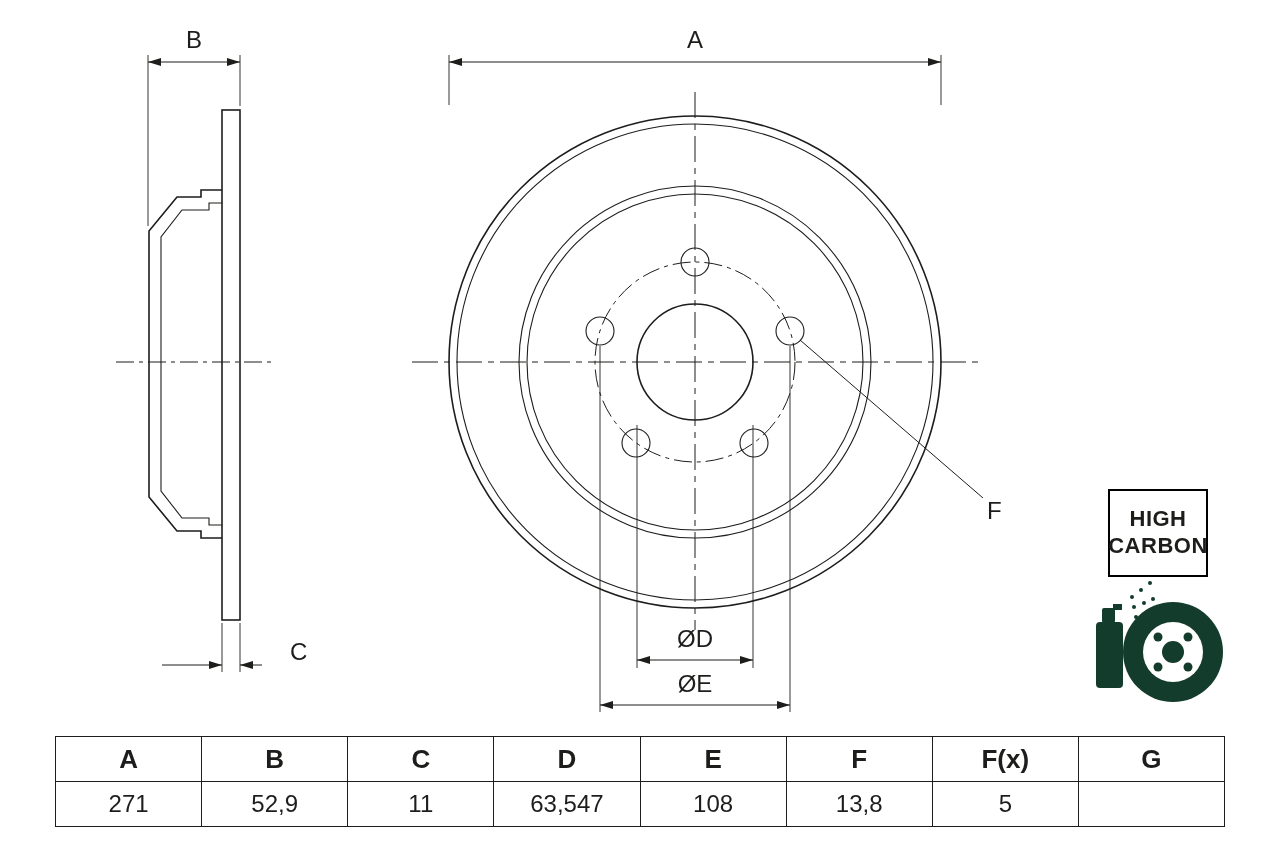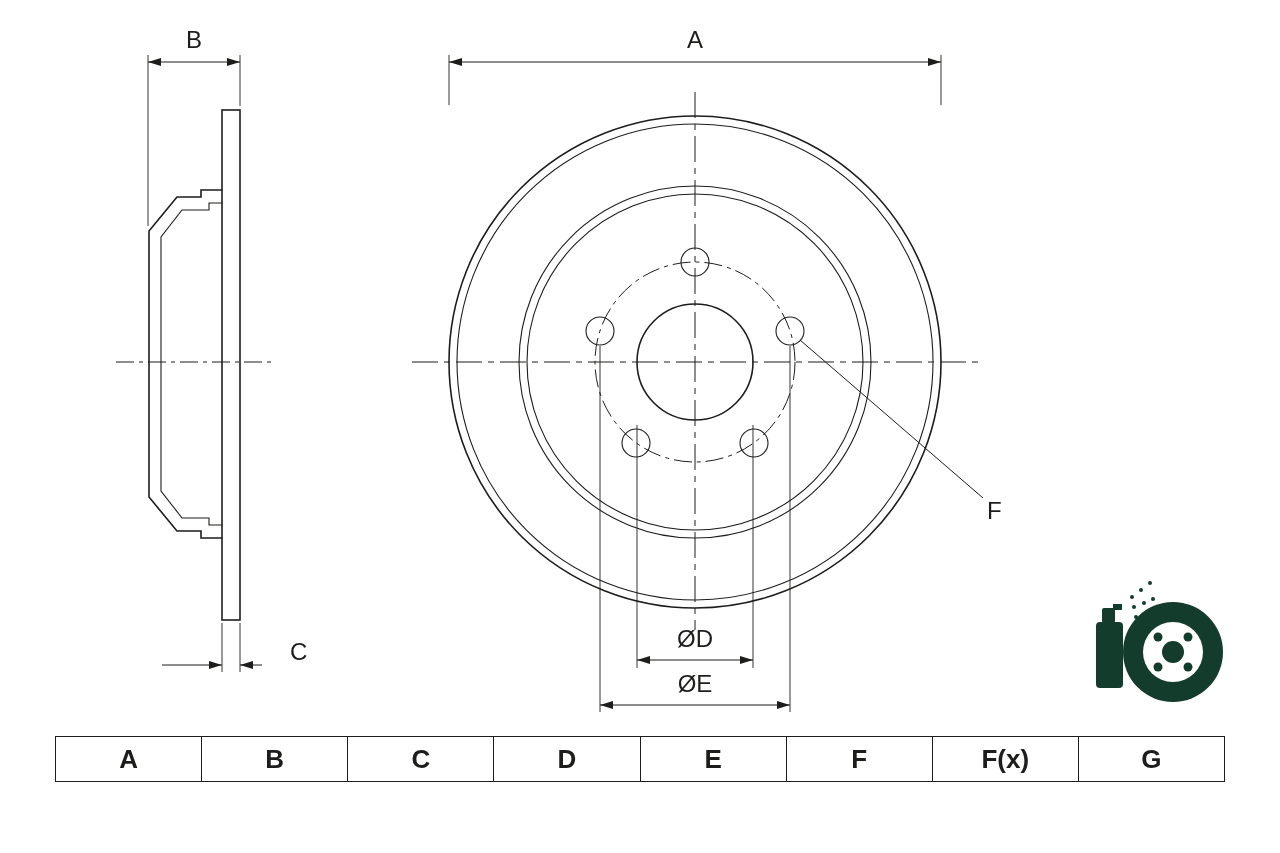--- a/index.html
+++ b/index.html
@@ -130,29 +130,43 @@
       <circle cx="1173" cy="652" r="50"></circle>
       <circle cx="1173" cy="652" r="30" fill="#ffffff"></circle>
       <circle cx="1173" cy="652" r="11"></circle>
       <circle cx="1158" cy="637" r="4.5"></circle>
       <circle cx="1188" cy="637" r="4.5"></circle>
       <circle cx="1158" cy="667" r="4.5"></circle>
       <circle cx="1188" cy="667" r="4.5"></circle>
     </g>
   </svg>
 
+  <div class="badge">
+    <span>HIGH</span>
+    <span>CARBON</span>
+  </div>
 
   <table class="dim-table">
     <tbody>
         <tr>
       <th>A</th>
       <th>B</th>
       <th>C</th>
       <th>D</th>
       <th>E</th>
       <th>F</th>
       <th>F(x)</th>
       <th>G</th>
     </tr>
+    <tr>
+      <td>271</td>
+      <td>52,9</td>
+      <td>11</td>
+      <td>63,547</td>
+      <td>108</td>
+      <td>13,8</td>
+      <td>5</td>
+      <td></td>
+    </tr>
   </tbody>
     </table>
 
 </div>
 
 </body></html>

